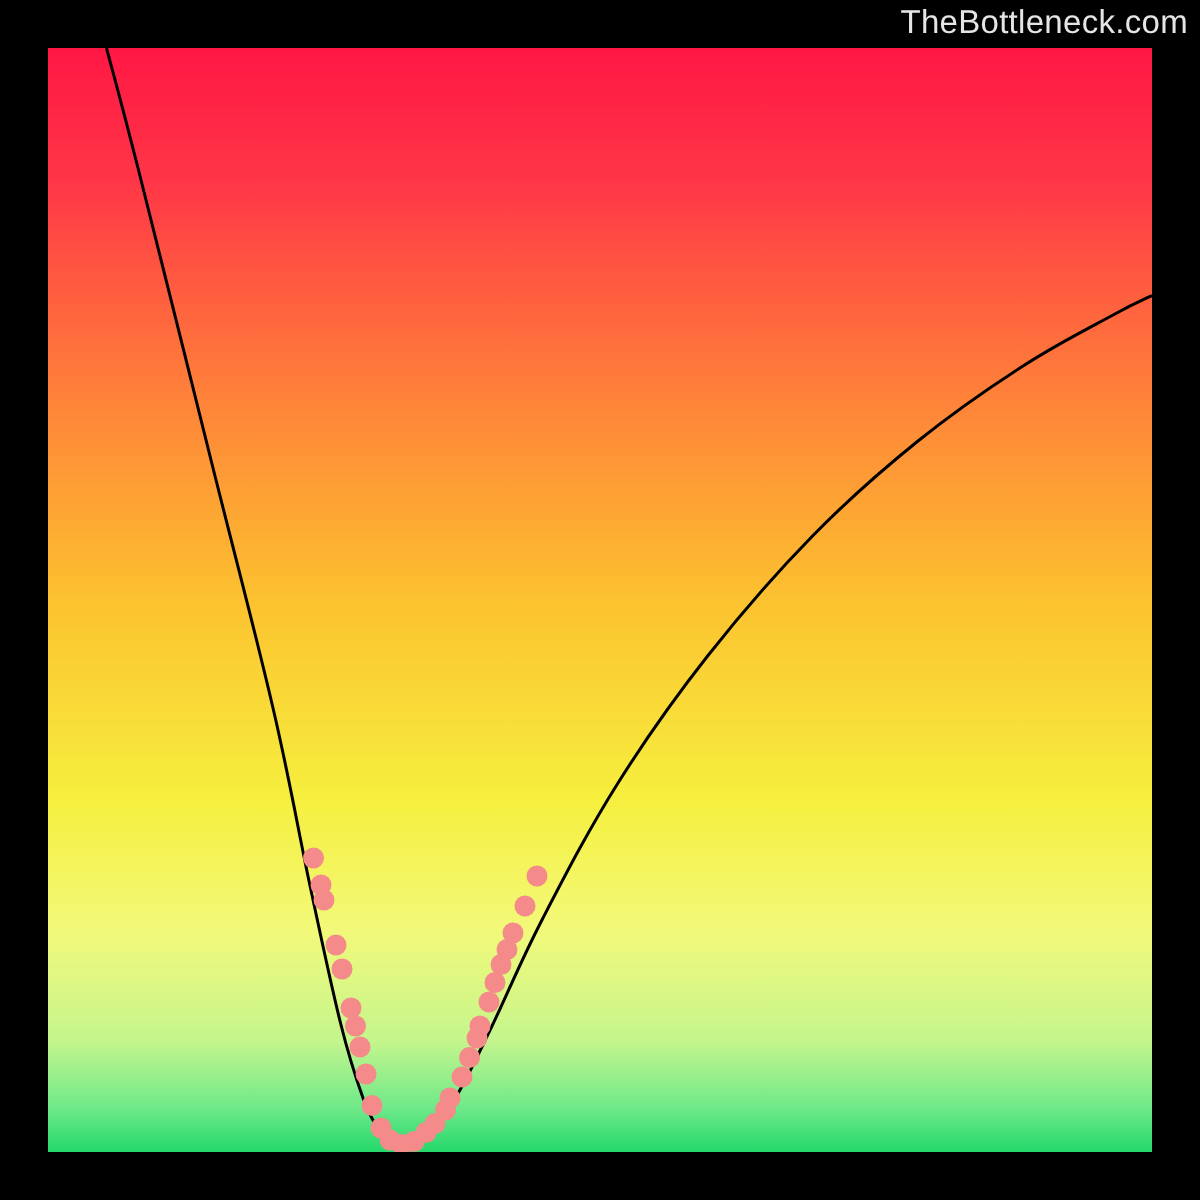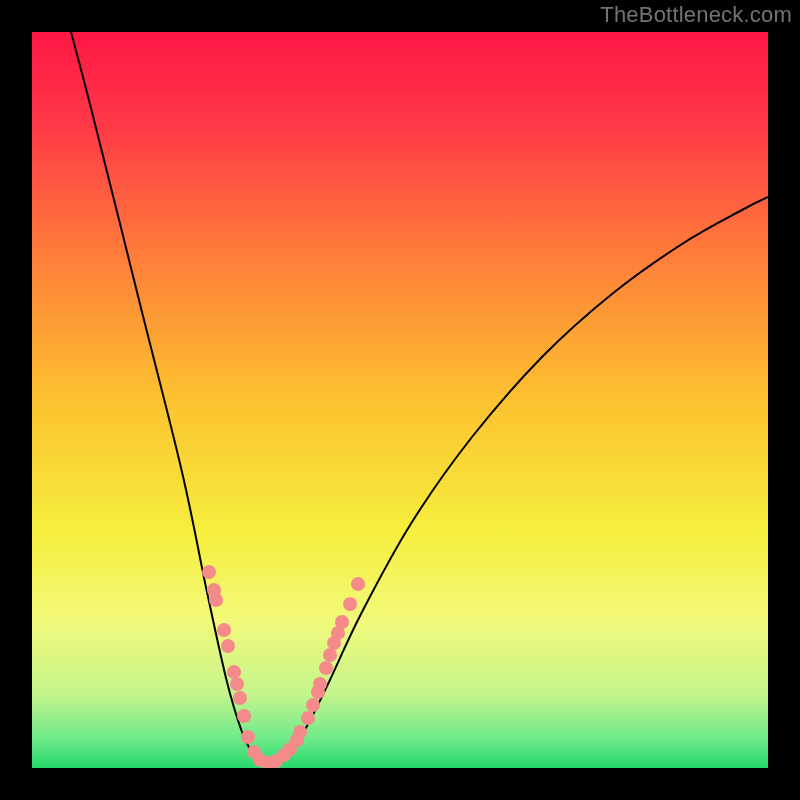--- a/index.html
+++ b/index.html
@@ -39,21 +39,21 @@
     left: 0;
     top: 0;
     width: 100%;
     height: 100%;
     z-index: 2;
   }
   .watermark {
     position: absolute;
     top: 2px;
     right: 8px;
-    color: #737373;
+    color: #e5e5e5;
     font-size: 22px;
     font-weight: 500;
     z-index: 5;
     letter-spacing: 0.2px;
   }
 </style>
 </head>
 <body>
 
 <div class="frame">

